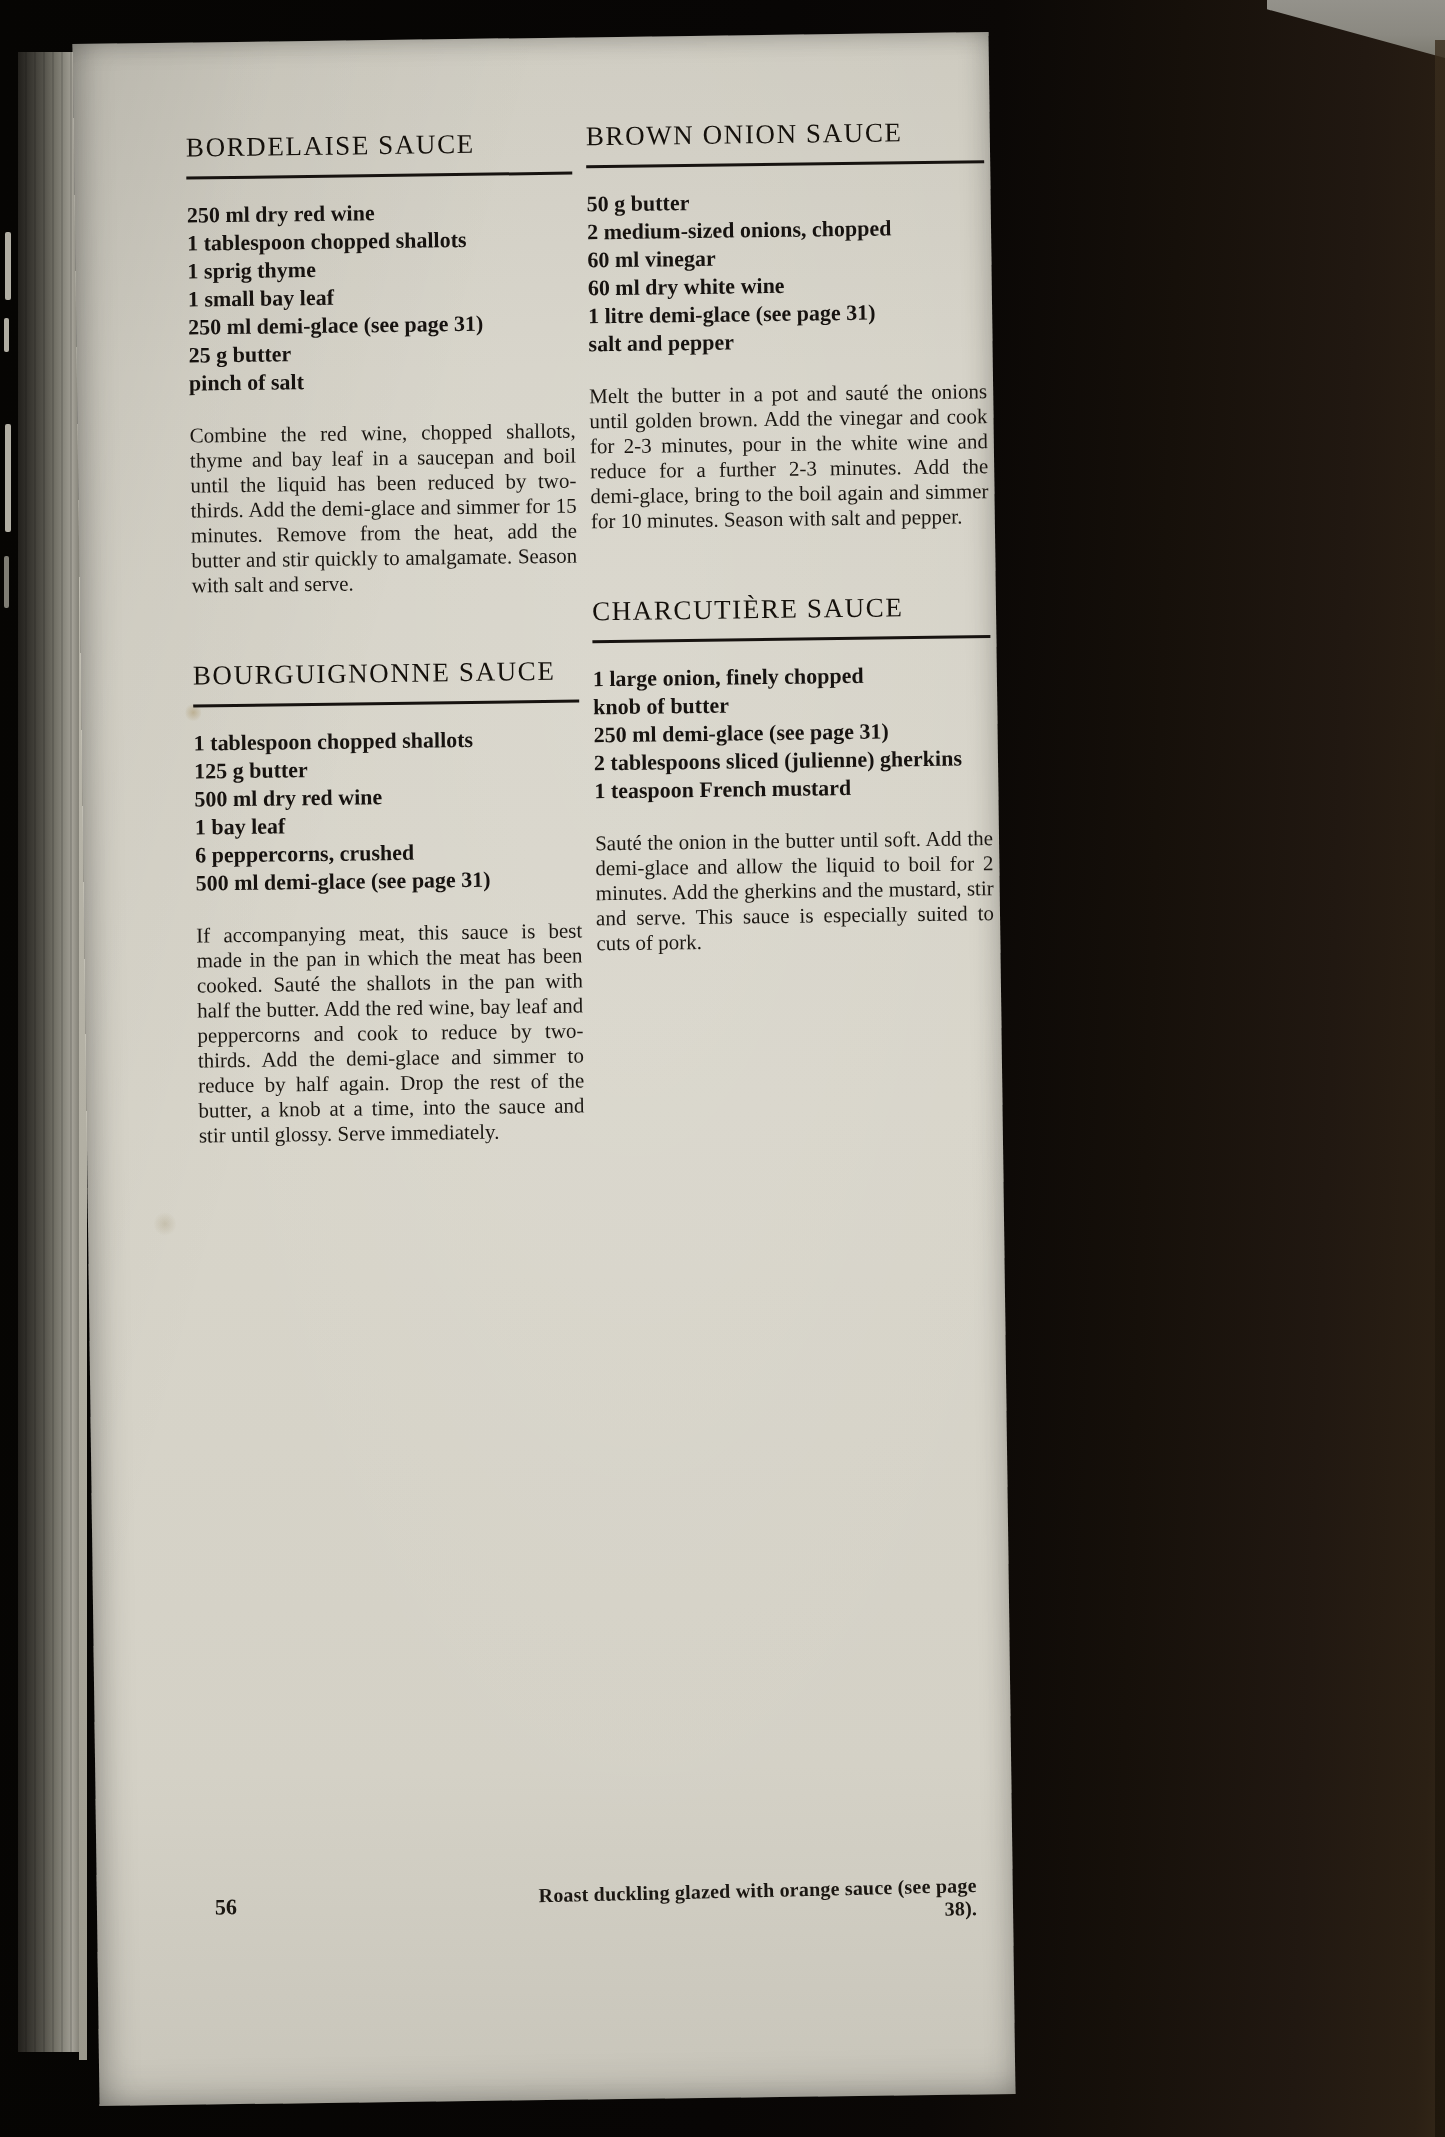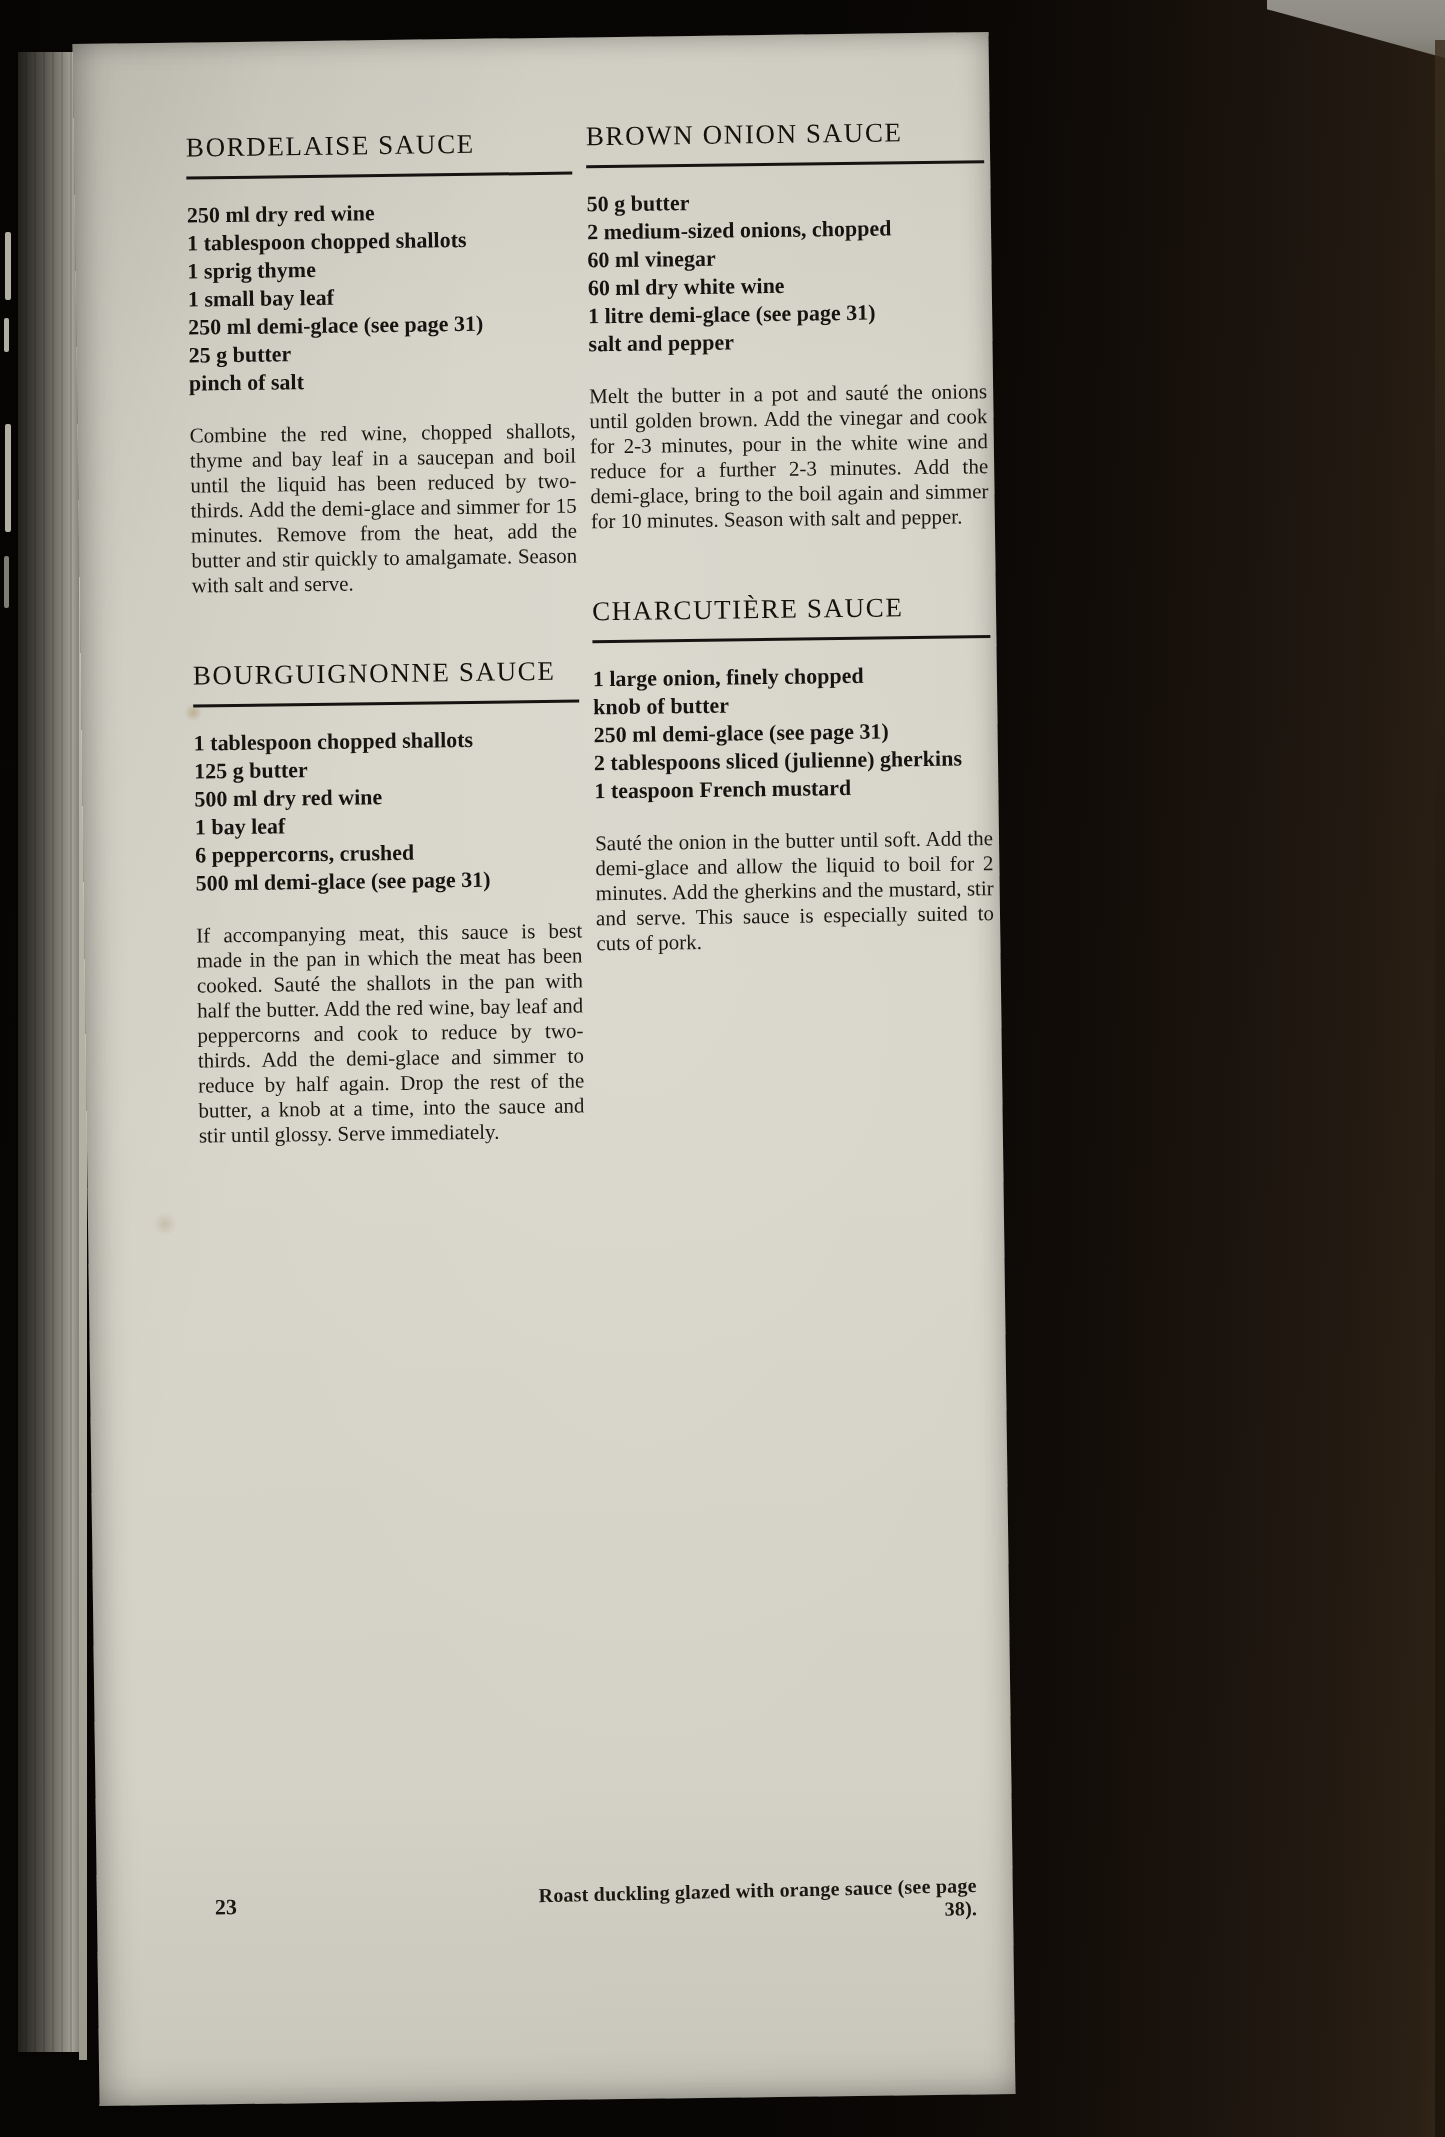--- a/index.html
+++ b/index.html
@@ -208,17 +208,17 @@
           <div class="ing">knob of butter</div>
           <div class="ing">250 ml demi-glace (see page 31)</div>
           <div class="ing">2 tablespoons sliced (julienne) gherkins</div>
           <div class="ing">1 teaspoon French mustard</div>
         </div>
       <p class="method">Sauté the onion in the butter until soft. Add the demi-glace and allow the liquid to boil for 2 minutes. Add the gherkins and the mustard, stir and serve. This sauce is especially suited to cuts of pork.</p>
     </section>
 
   </div>
 
-  <div class="page-number">23</div>
+  <div class="page-number">56</div>
 
   <div class="photo-caption">Roast duckling glazed with orange sauce (see page 38).</div>
 
 </div>
 
 </body></html>

